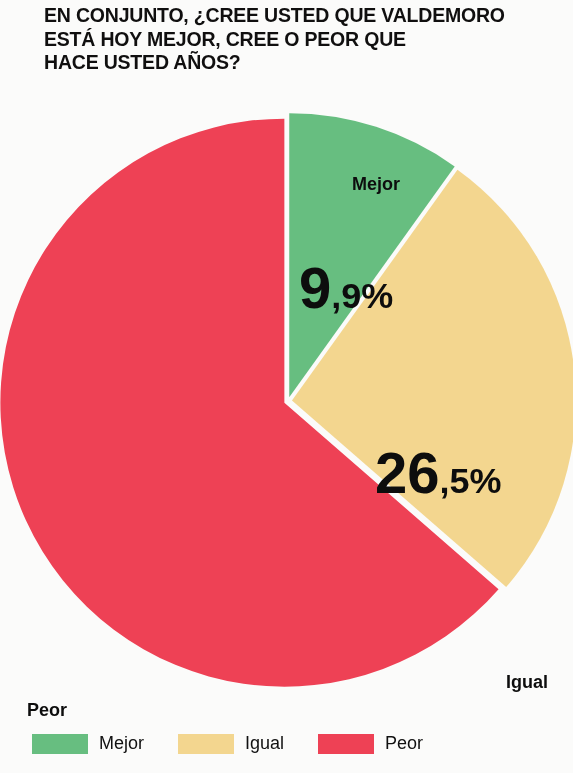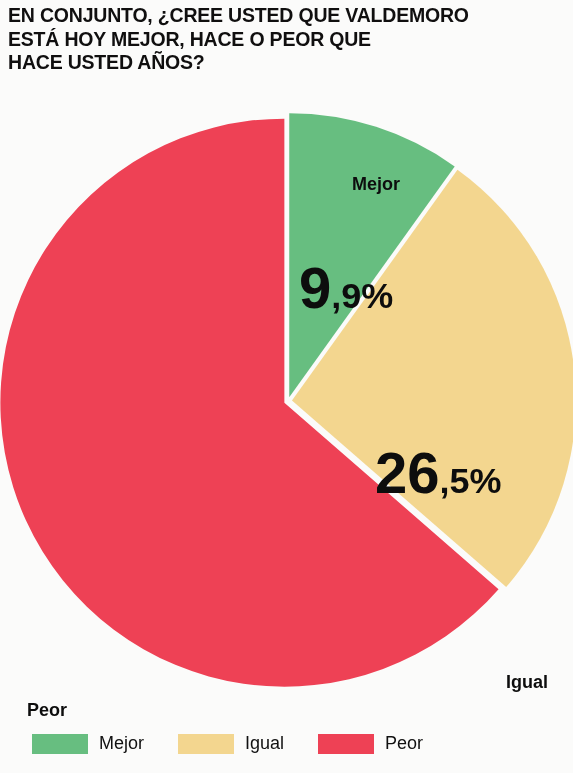--- a/index.html
+++ b/index.html
@@ -24,20 +24,21 @@
     width: 560px;
   }
   .title-line {
     font-family: "Liberation Sans", sans-serif;
     font-weight: bold;
     font-size: 19.5px;
     line-height: 23.5px;
     letter-spacing: -0.2px;
     color: #100f0f;
     white-space: nowrap;
+    margin-left: 36px;
   }
 
   
   #chart-area {
     position: absolute;
     left: 0;
     top: 88px;
     width: 573px;
     height: 620px;
   }
@@ -124,21 +125,21 @@
     font-size: 18px;
     color: #111111;
     white-space: nowrap;
   }
 </style>
 </head>
 <body>
 
 <div id="title-block">
   <div class="title-line">EN CONJUNTO, ¿CREE USTED QUE VALDEMORO</div>
-  <div class="title-line">ESTÁ HOY MEJOR, HACE O PEOR QUE</div>
+  <div class="title-line">ESTÁ HOY MEJOR, CREE O PEOR QUE</div>
   <div class="title-line">HACE USTED AÑOS?</div>
 </div>
 
 <div id="chart-area">
 
   <svg id="pie-svg" viewBox="0 0 573 620" preserveAspectRatio="none">
     <g id="pie-slices">
         <path d="M 289.22 309.19 L 289.22 25.19 A 284 284 0 0 1 454.71 78.39 Z" fill="#67BE80"></path>
         <path d="M 291.97 312.54 L 457.46 81.73 A 284 284 0 0 1 506.18 499.01 Z" fill="#F3D68F"></path>
         <path d="M 284.36 314.66 L 498.57 501.13 A 284 284 0 1 1 284.36 30.66 Z" fill="#EE4155"></path>

